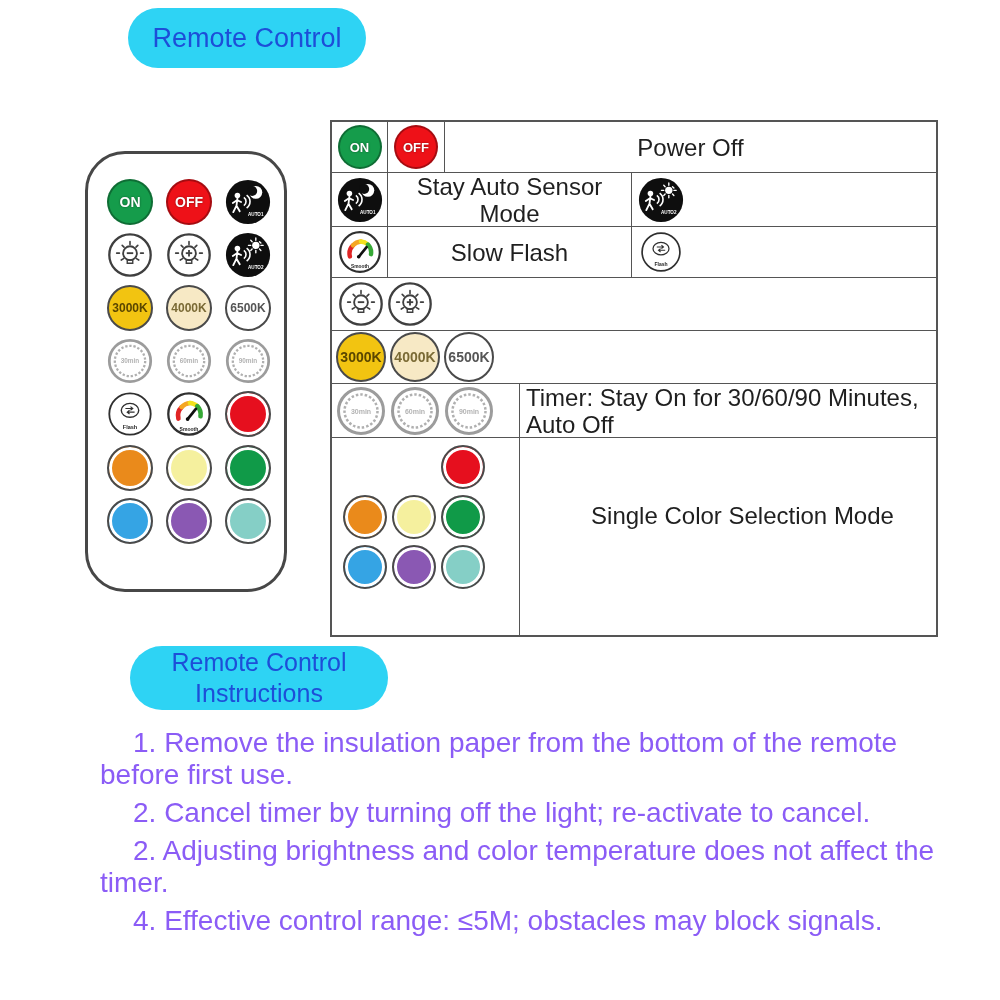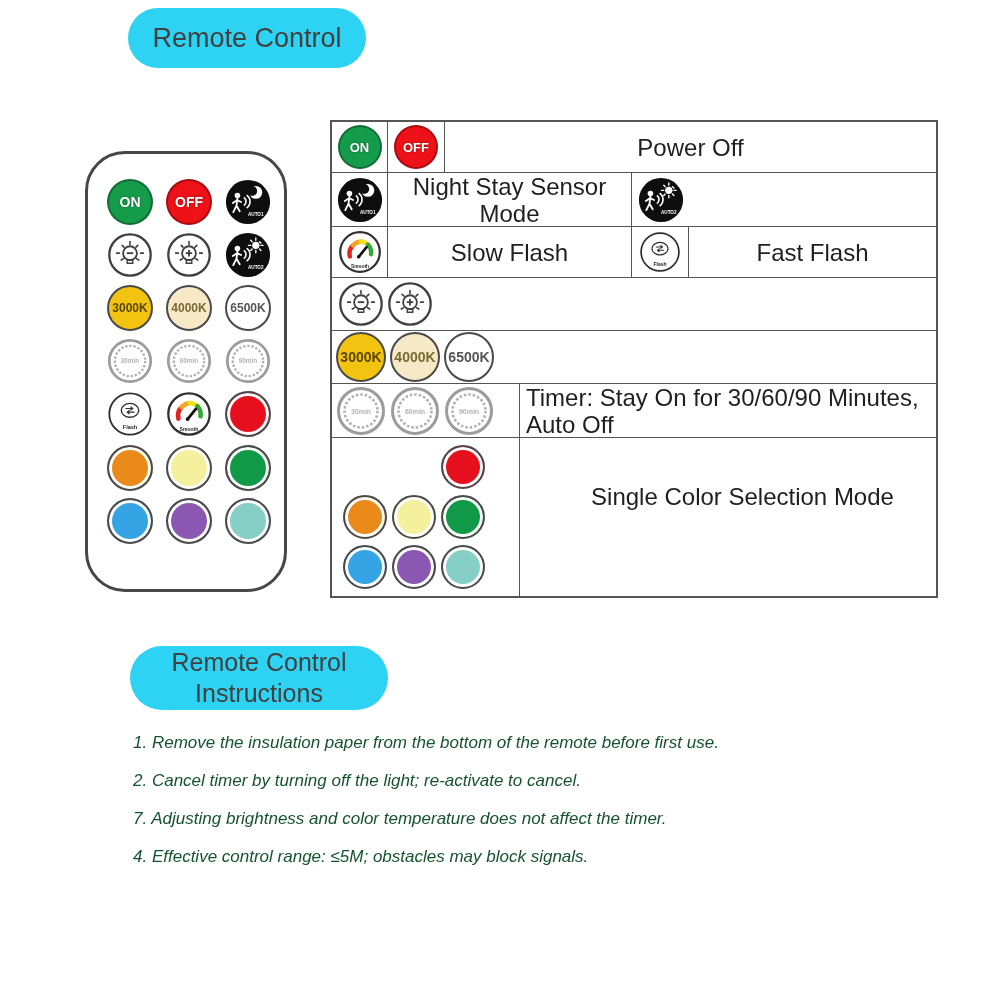--- a/index.html
+++ b/index.html
@@ -3,21 +3,21 @@
 <meta charset="utf-8">
 <style>
   html,body{margin:0;padding:0;}
   body{
     width:1000px;height:1000px;position:relative;background:#ffffff;
     font-family:"Liberation Sans",sans-serif;color:#1f1f1f;overflow:hidden;
   }
   .badge{
     position:absolute;background:#2ed3f4;border-radius:34px;
     display:flex;flex-direction:column;align-items:center;justify-content:center;
-    color:#404040;text-align:center;
+    color:#1d4ed8;text-align:center;
   }
   #badge-top{left:128px;top:8px;width:238px;height:60px;font-size:27px;}
   #badge-bottom{left:130px;top:646px;width:258px;height:64px;font-size:25px;line-height:31px;}
 
   
   #remote{
     position:absolute;left:85px;top:151px;width:202px;height:441px;
     background:#fff;border:3px solid #474747;border-radius:40px;box-sizing:border-box;
   }
   .btn{
@@ -38,36 +38,36 @@
   .trow:first-child{border-top:none;}
   .cell{
     box-sizing:border-box;border-right:1.5px solid #555555;
     display:flex;align-items:center;justify-content:center;
     font-size:24px;text-align:center;line-height:27px;
   }
   .cell:last-child{border-right:none;}
   .w56{width:56px;}.w244{width:244px;padding:0 6px;}.w57{width:57px;}
   .flex1{flex:1;padding:4px 6px;}
   .r1{height:50px;}.r2{height:54px;}.r3{height:51px;}.r4{height:53px;}
-  .r5{height:53px;}.r6{height:54px;}.r7{height:159px;gap:29px;}
+  .r5{height:53px;}.r6{height:54px;}.r7{height:198px;gap:29px;}
   .ic2{width:107px;justify-content:flex-start;padding-left:6px;gap:3px;}
   .ic3{width:188px;justify-content:flex-start;padding-left:4px;gap:4px;}
   .tx-left{justify-content:flex-start;text-align:left;padding-left:6px;line-height:27px;}
   .c-grid{
     width:188px;display:grid;grid-template-columns:repeat(3,49px);
     grid-auto-rows:50px;padding:4px 0 0 8px;align-items:center;justify-items:center;
     border-right:1.5px solid #555555;box-sizing:border-box;
   }
   .tx-up{padding-bottom:46px;}
   .spacer{display:inline-block;}
 
   
   #instructions{position:absolute;left:100px;top:727px;width:875px;}
   #instructions p{
-    margin:0 0 6px 0;font-size:17px;line-height:32px;text-indent:33px;color:#14532d;font-style:italic;
+    margin:0 0 6px 0;font-size:28px;line-height:32px;text-indent:33px;color:#8b5cf6;
   }
   #instructions p.wrap1{max-width:825px;}
   #instructions p.wrap5{max-width:650px;}
 </style>
 </head>
 <body>
 
 <div id="badge-top" class="badge">
   <span>Remote Control</span>
 </div>
@@ -213,21 +213,21 @@
             <circle cx="50" cy="50" r="48" fill="#0e0e0e"></circle>
             <circle cx="67" cy="29" r="14" fill="#fff"></circle>
             <circle cx="59" cy="26" r="11" fill="#0e0e0e"></circle>
             <circle cx="27" cy="36" r="6" fill="#fff"></circle>
             <path d="M27 42 L25 58 M25 58 L18 72 M25 58 L32 70 M26 46 L17 52 M26 46 L35 50" stroke="#fff" stroke-width="4" fill="none" stroke-linecap="round"></path>
             <path d="M41 40 a11 11 0 0 1 0 18 M47 35 a17 17 0 0 1 0 28" stroke="#fff" stroke-width="3.5" fill="none"></path>
             <text x="50" y="80" font-size="10" font-weight="bold" fill="#fff">AUTO1</text>
           </svg>
         </span>
       </div>
-    <div class="cell w244">Night Stay Sensor Mode</div>
+    <div class="cell w244">Stay Auto Sensor Mode</div>
     <div class="cell w57">
         <span class="btn" style="height: 46px; width: 46px;">
           <svg viewBox="0 0 100 100" width="46" height="46">
             <circle cx="50" cy="50" r="48" fill="#0e0e0e"></circle>
             <circle cx="67" cy="29" r="8" fill="#fff"></circle>
             <g stroke="#fff" stroke-width="3" stroke-linecap="round">
               <line x1="67" y1="13" x2="67" y2="18"></line>
               <line x1="67" y1="40" x2="67" y2="45"></line>
               <line x1="51" y1="29" x2="56" y2="29"></line>
               <line x1="78" y1="29" x2="83" y2="29"></line>
@@ -265,21 +265,20 @@
     <div class="cell w57">
         <span class="btn" style="height: 42px; width: 42px;">
           <svg viewBox="0 0 100 100" width="42" height="42">
             <circle cx="50" cy="50" r="45" fill="#fff" stroke="#2f2f2f" stroke-width="4"></circle>
             <ellipse cx="50" cy="42" rx="19" ry="15" fill="none" stroke="#2f2f2f" stroke-width="3"></ellipse>
             <path d="M40 38 h16 m-5 -4 l5 4 -5 4 M60 46 h-16 m5 -4 l-5 4 5 4" stroke="#2f2f2f" stroke-width="2.5" fill="none"></path>
             <text x="50" y="83" text-anchor="middle" font-size="12" font-weight="bold" fill="#222">Flash</text>
           </svg>
         </span>
       </div>
-    <div class="cell flex1">Fast Flash</div>
   </div>
   <div class="trow r4">
     <div class="cell ic2">
         <span class="btn" style="height: 46px; width: 46px;">
           <svg viewBox="0 0 100 100" width="46" height="46">
             <circle cx="50" cy="50" r="45" fill="#fff" stroke="#3f3f3f" stroke-width="5"></circle>
             <circle cx="50" cy="46" r="15" fill="none" stroke="#3f3f3f" stroke-width="4"></circle>
             <path d="M44 61 h12 v7 h-12 z" fill="none" stroke="#3f3f3f" stroke-width="3"></path>
             <g stroke="#3f3f3f" stroke-width="3.5" stroke-linecap="round">
               <line x1="50" y1="21" x2="50" y2="27"></line>
@@ -363,15 +362,15 @@
 </div>
 
 <div id="badge-bottom" class="badge">
   <span>Remote Control</span>
   <span>Instructions</span>
 </div>
 
 <div id="instructions">
   <p class="wrap1">1. Remove the insulation paper from the bottom of the remote before first use.</p>
   <p>2. Cancel timer by turning off the light; re-activate to cancel.</p>
-  <p>7. Adjusting brightness and color temperature does not affect the timer.</p>
+  <p>2. Adjusting brightness and color temperature does not affect the timer.</p>
   <p>4. Effective control range: ≤5M; obstacles may block signals.</p>
 </div>
 
 </body></html>

